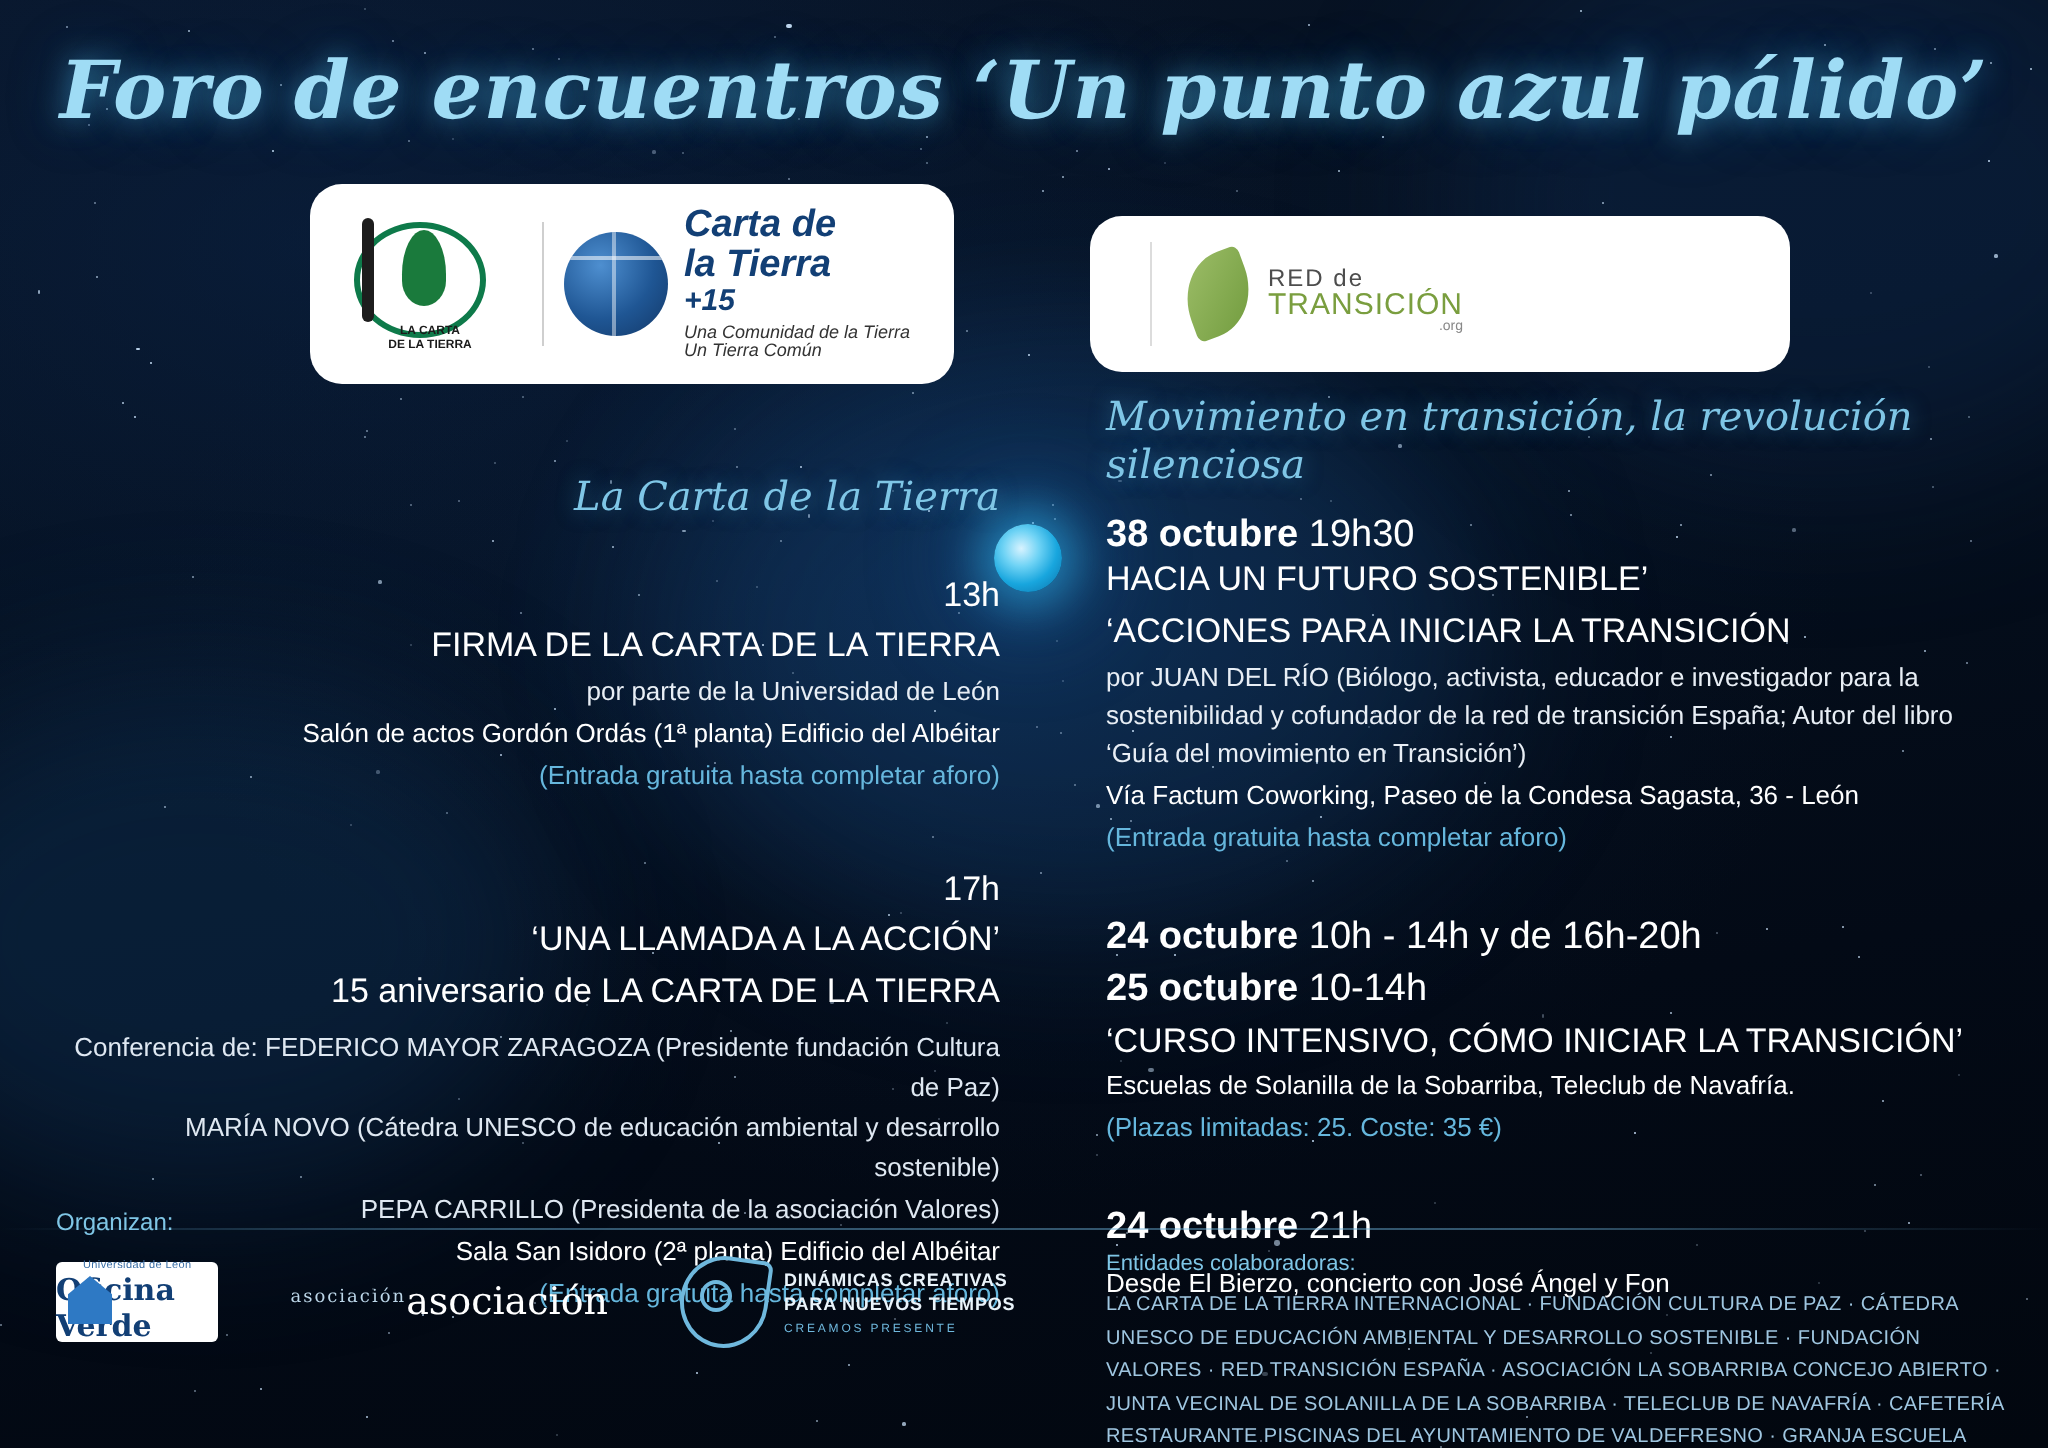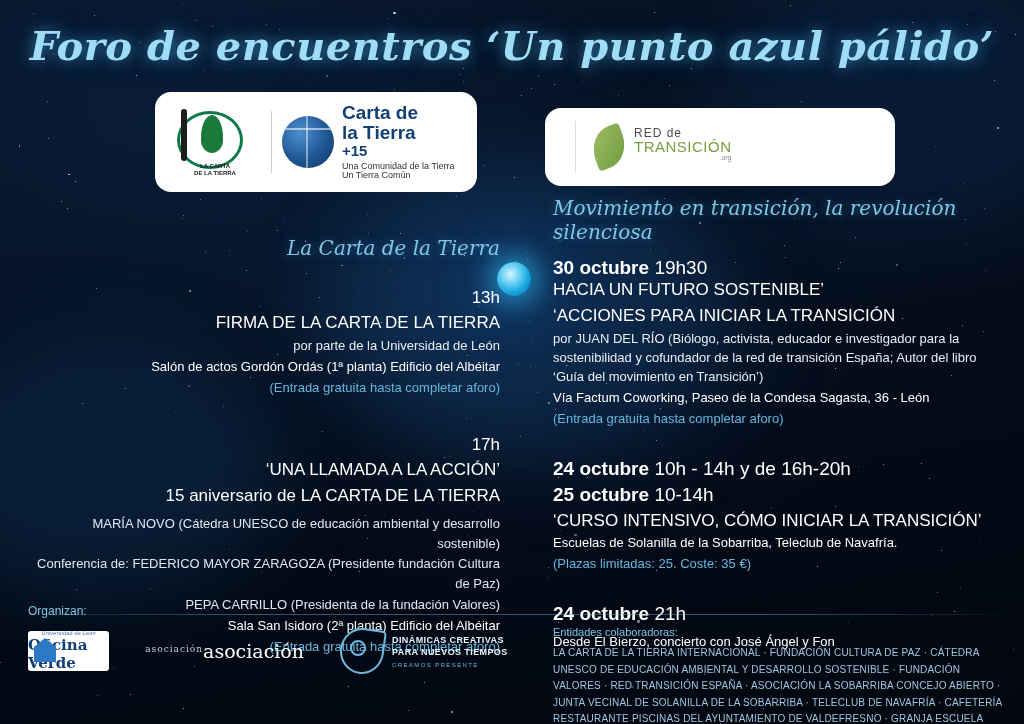--- a/index.html
+++ b/index.html
@@ -88,41 +88,41 @@
     position: relative; overflow: hidden; flex: none;
   }
   .carta-globe::before {
     content: ""; position: absolute; left: -6px; top: 12px;
     width: 64px; height: 1.5px; background: rgba(255,255,255,0.55);
   }
   .carta-globe::after {
     content: ""; position: absolute; left: 24px; top: -6px;
     width: 1.5px; height: 64px; background: rgba(255,255,255,0.45);
   }
-  .carta-text { line-height: 1.05; }
+  .carta-text { line-height: 1.05; font-style: italic; }
   .carta-text .l1 { font-size: 19px; font-weight: bold; color: #123f75; }
   .carta-text .l2 { font-size: 19px; font-weight: bold; color: #123f75; }
   .carta-text .l3 { font-size: 15px; font-weight: bold; color: #123f75; }
   .carta-text .l4 { font-size: 9px; color: #333; margin-top: 3px; }
   .carta-text .l5 { font-size: 9px; color: #333; }
 
   .tn-logo { display: flex; align-items: center; gap: 7px; }
   .tn-mark {
     width: 26px; height: 26px; border: 2px solid #2f7d31; border-radius: 4px;
     position: relative; flex: none;
   }
   .tn-mark::after {
     content: ""; position: absolute; left: 5px; top: 5px;
     width: 12px; height: 12px; background: #2f7d31; border-radius: 50% 0 50% 50%;
   }
   .tn-text { line-height: 1.0; }
   .tn-text .t1 { font-size: 16px; font-weight: bold; color: #2f7d31; }
   .tn-text .t2 { font-size: 16px; font-weight: bold; color: #2f7d31; }
   .tn-text .t2 span { font-size: 9px; color: #5b9e4f; }
-  .rt-logo { display: flex; align-items: flex-start; gap: 8px; }
+  .rt-logo { display: flex; align-items: flex-end; gap: 8px; }
   .rt-leaf {
     width: 34px; height: 40px; flex: none;
     background: linear-gradient(135deg, #9fbf6a, #6f9a3c);
     border-radius: 70% 10% 70% 10%;
     transform: rotate(-20deg);
   }
   .rt-text { line-height: 1.0; }
   .rt-text .r1 { font-size: 12px; color: #4d4d4d; letter-spacing: 1px; }
   .rt-text .r2 { font-size: 15px; color: #7a9e3f; letter-spacing: 0.5px; }
   .rt-text .r3 { font-size: 7px; color: #888; text-align: right; }
@@ -532,32 +532,32 @@
     <div class="evt-title">FIRMA DE LA CARTA DE LA TIERRA</div>
     <div class="evt-sub">por parte de la Universidad de León</div>
     <div class="evt-place">Salón de actos Gordón Ordás (1ª planta) Edificio del Albéitar</div>
     <div class="evt-note">(Entrada gratuita hasta completar aforo)</div>
 
     <div class="gap-lg"></div>
     <div class="time-line">17h</div>
     <div class="evt-title">‘UNA LLAMADA A LA ACCIÓN’</div>
     <div class="evt-title">15 aniversario de LA CARTA DE LA TIERRA</div>
     <div class="gap-sm"></div>
+    <div class="evt-people">Conferencia de: FEDERICO MAYOR ZARAGOZA (Presidente fundación Cultura de Paz)</div>
     <div class="evt-people">MARÍA NOVO (Cátedra UNESCO de educación ambiental y desarrollo sostenible)</div>
-    <div class="evt-people">Conferencia de: FEDERICO MAYOR ZARAGOZA (Presidente fundación Cultura de Paz)</div>
-    <div class="evt-people">PEPA CARRILLO (Presidenta de la fundación Valores)</div>
+    <div class="evt-people">PEPA CARRILLO (Presidenta de la asociación Valores)</div>
     <div class="evt-place">Sala San Isidoro (2ª planta) Edificio del Albéitar</div>
     <div class="evt-note">(Entrada gratuita hasta completar aforo)</div>
   </div>
 
   <div class="col-right">
     <div class="hdr-script">Movimiento en transición, la revolución silenciosa</div>
 
     <div class="gap-sm"></div>
-    <div class="date-big"><b>30 octubre</b> <span>19h30</span></div>
+    <div class="date-big"><b>38 octubre</b> <span>19h30</span></div>
     <div class="evt-title" style="margin-top:0;">HACIA UN FUTURO SOSTENIBLE’</div>
     <div class="evt-title">‘ACCIONES PARA INICIAR LA TRANSICIÓN</div>
     <div class="evt-sub">por JUAN DEL RÍO (Biólogo, activista, educador e investigador para la sostenibilidad y cofundador de la red de transición España; Autor del libro ‘Guía del movimiento en Transición’)</div>
     <div class="evt-place">Vía Factum Coworking, Paseo de la Condesa Sagasta, 36 - León</div>
     <div class="evt-note">(Entrada gratuita hasta completar aforo)</div>
 
     <div class="gap-lg"></div>
     <div class="date-big"><b>24 octubre</b> <span>10h - 14h y de 16h-20h</span></div>
     <div class="date-big" style="margin-top:4px;"><b>25 octubre</b> <span>10-14h</span></div>
     <div class="evt-title">‘CURSO INTENSIVO, CÓMO INICIAR LA TRANSICIÓN’</div>

